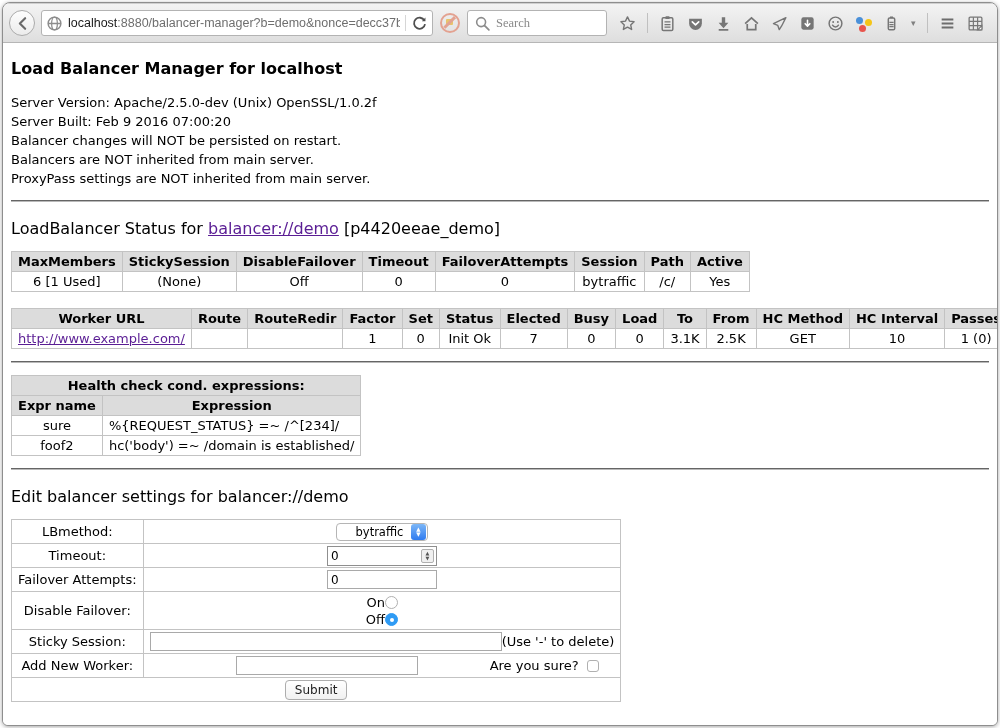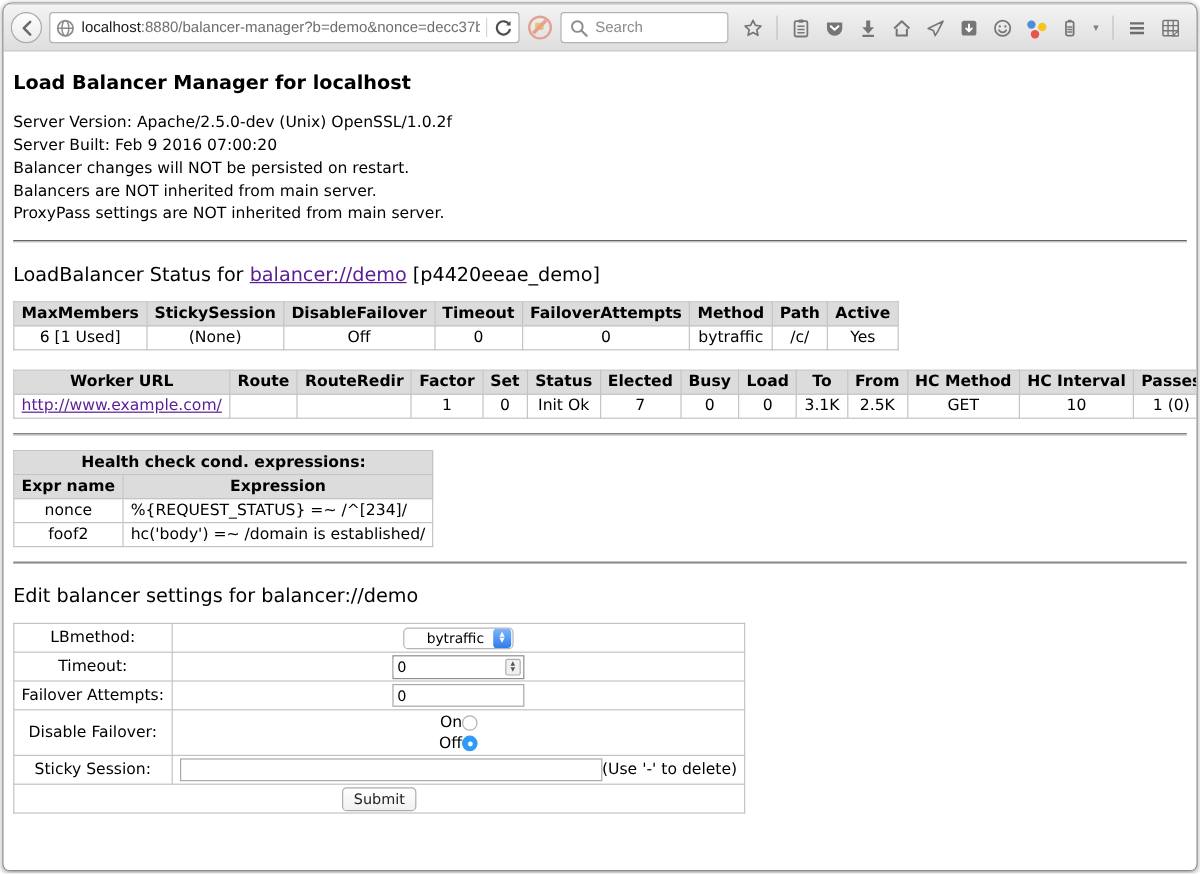--- a/index.html
+++ b/index.html
@@ -43,21 +43,21 @@
   .urltext span{color:#6e6e6e;}
   .urlsep{width:1px;height:16px;background:#d6d6d6;}
   .blockedbtn{width:22px;height:22px;position:relative;flex:none;}
   .blockedbtn .ring{position:absolute;inset:1px;border:2px solid #e3a291;border-radius:50%;}
   .blockedbtn .slash{position:absolute;left:3px;top:9px;width:15px;height:2.5px;background:#e3a291;transform:rotate(-45deg);}
   .blockedbtn .inner{position:absolute;left:7px;top:7px;width:7px;height:6px;background:#e8c46a;border-radius:1px;}
   .searchbar{
     width:140px;height:26px;background:#fff;border:1px solid #b3b3b3;border-radius:3px;
     display:flex;align-items:center;padding:0 6px;gap:5px;flex:none;
   }
-  .searchbar input{border:none;outline:none;width:100px;font-size:12.5px;color:#1d4ed8;font-family:Liberation Sans, sans-serif;background:transparent;}
+  .searchbar input{border:none;outline:none;width:100px;font-size:12.5px;color:#1d4ed8;font-family:Liberation Serif, serif;background:transparent;}
   .searchbar input::placeholder{color:#8a8a8a;}
   .tools{display:flex;align-items:center;gap:11px;margin-left:6px;}
   .tsep{width:1px;height:20px;background:#c0c0c0;}
   .icon16{width:17px;height:17px;display:block;}
   .caret{font-size:9px;color:#808080;}
   .dots{position:relative;width:17px;height:17px;}
   .dots i{position:absolute;border-radius:50%;}
   .dots .d1{width:7px;height:7px;background:#4a90d9;left:1px;top:2px;}
   .dots .d2{width:7px;height:7px;background:#f5c518;right:0;top:4px;}
   .dots .d3{width:7px;height:7px;background:#e8554d;left:4px;bottom:0;}
@@ -222,21 +222,21 @@
     </div>
 
     <table style="margin-bottom:16px;">
       <tbody>
           <tr>
         <th style="width:96px">MaxMembers</th>
         <th style="width:100px">StickySession</th>
         <th style="width:106px">DisableFailover</th>
         <th style="width:56px">Timeout</th>
         <th style="width:118px">FailoverAttempts</th>
-        <th style="width:62px">Method</th>
+        <th style="width:62px">Session</th>
         <th style="width:36px">Path</th>
         <th style="width:46px">Active</th>
       </tr>
       <tr>
         <td>6 [1 Used]</td>
         <td>(None)</td>
         <td>Off</td>
         <td>0</td>
         <td>0</td>
         <td>bytraffic</td>
@@ -290,21 +290,21 @@
     <table>
       <tbody>
           <tr>
         <th colspan="2" style="width:310px">Health check cond. expressions:</th>
       </tr>
       <tr>
         <th style="width:78px">Expr name</th>
         <th style="width:232px">Expression</th>
       </tr>
       <tr>
-        <td>nonce</td>
+        <td>sure</td>
         <td class="left">%{REQUEST_STATUS} =~ /^[234]/</td>
       </tr>
       <tr>
         <td>foof2</td>
         <td class="left">hc('body') =~ /domain is established/</td>
       </tr>
     </tbody>
       </table>
 
     <hr>
@@ -363,20 +363,30 @@
       <tr>
         <td class="lblcol">Sticky Session:</td>
         <td>
           <div style="display:flex;align-items:center;justify-content:flex-start;">
             <input class="txtinput" style="width: 352px;" value="">
             <span class="note">(Use '-' to delete)</span>
           </div>
         </td>
       </tr>
       <tr>
+        <td class="lblcol">Add New Worker:</td>
+        <td>
+          <div style="display:flex;align-items:center;">
+            <input class="txtinput" style="width: 182px; margin-left: 86px;" value="">
+            <span class="note" style="margin-left:72px;">Are you sure?</span>
+            <span class="checkbox" style="margin-left:8px;"></span>
+          </div>
+        </td>
+      </tr>
+      <tr>
         <td colspan="2" style="text-align:center;">
           <button class="submitbtn">Submit</button>
         </td>
       </tr>
     </tbody>
       </table>
 
   </div>
 </div>
 

